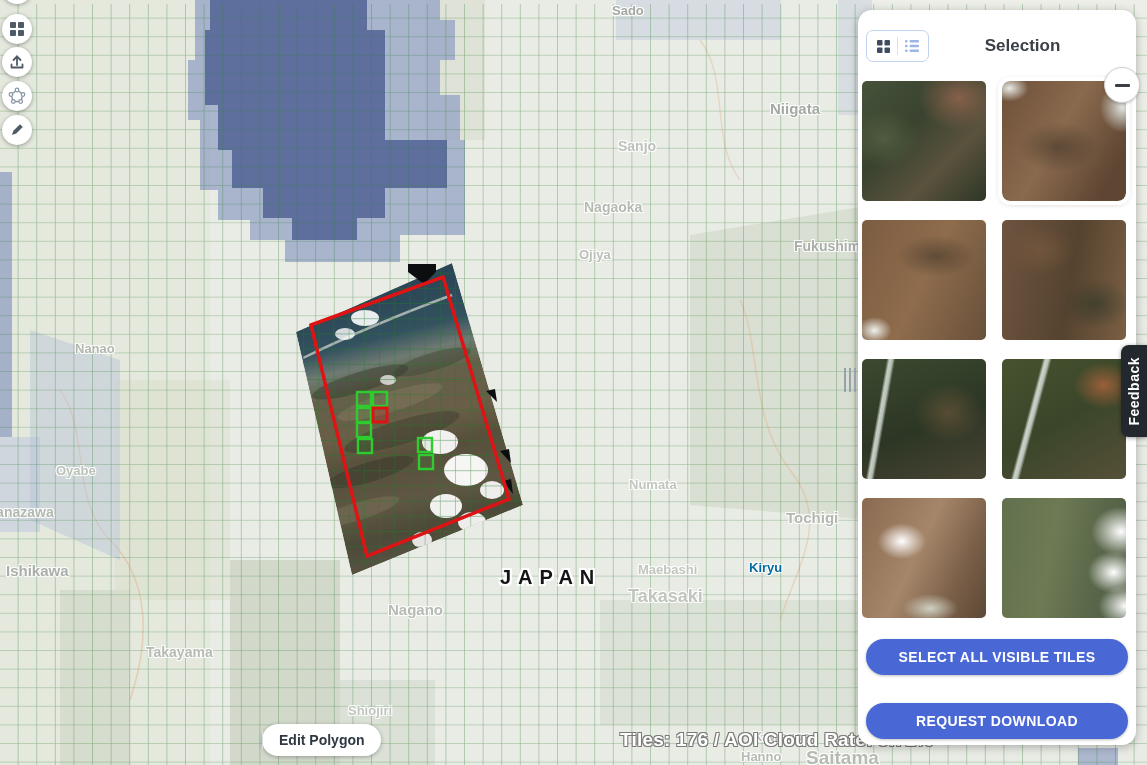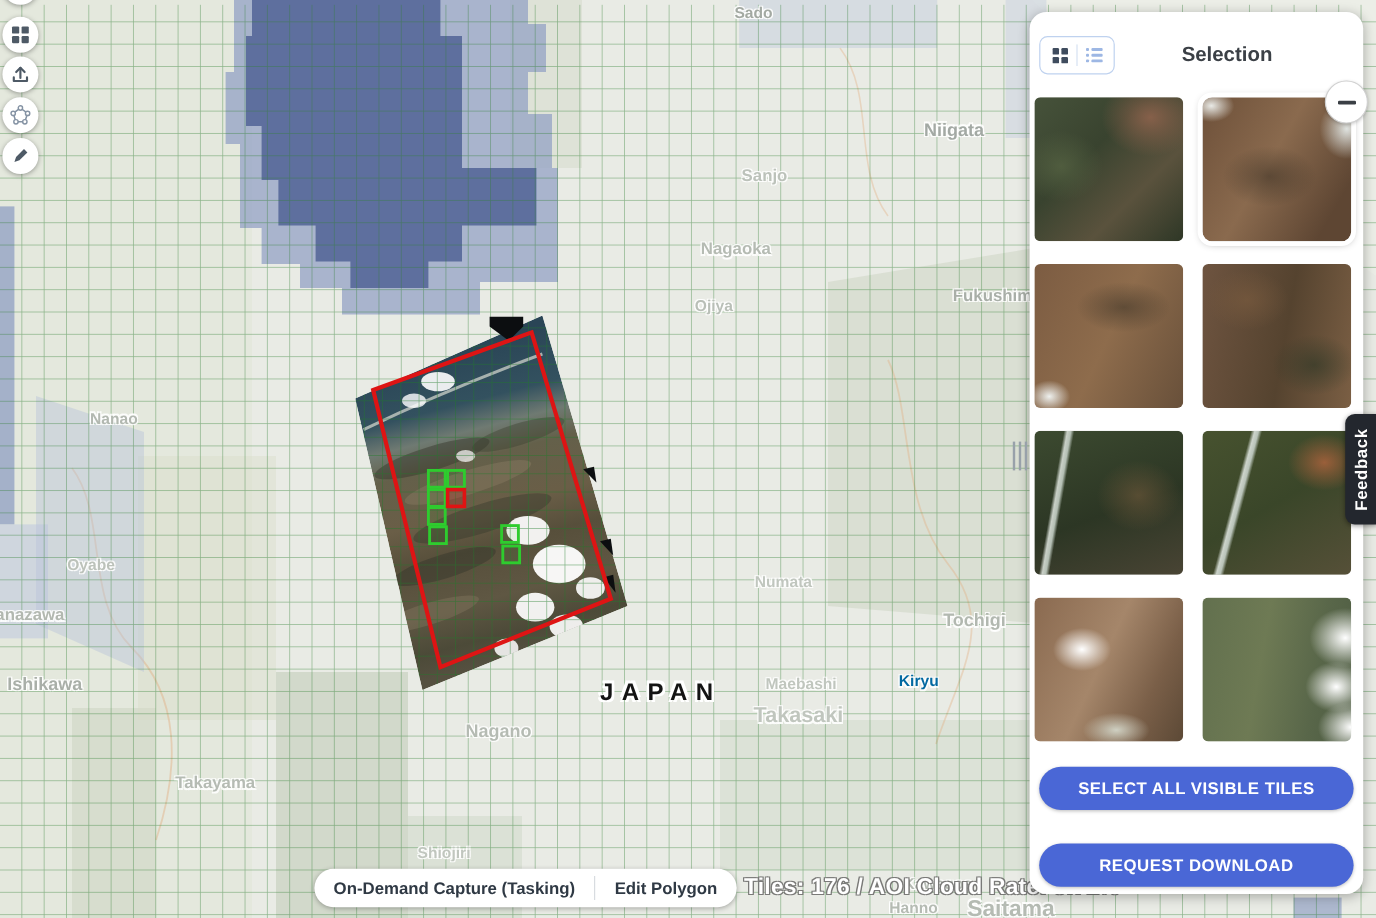--- a/index.html
+++ b/index.html
@@ -255,21 +255,20 @@
       <circle cx="3" cy="7.5" r="1.8" fill="#fff" stroke="#8593a4" stroke-width="1.2"></circle>
     </svg>
   </div>
   <div class="tool-btn" style="top:115px">
     <svg width="16" height="16" viewBox="0 0 16 16">
       <path d="M3 13 L4.4 8.8 L11 2.2 L13.8 5 L7.2 11.6 Z" fill="#4e5a66"></path>
     </svg>
   </div>
 
   <div id="bottom-pill">
-    <span class="pill-btn">On-Demand Capture (Tasking)</span>
     <span class="pill-div"></span>
     <span class="pill-btn">Edit Polygon</span>
   </div>
 
   <div id="panel">
     <div id="panel-header">
       <div id="view-toggle">
         <span class="toggle-btn">
           <svg width="13" height="13" viewBox="0 0 13 13">
             <rect x="0" y="0" width="5.5" height="5.5" rx="1" fill="#3f4c5e"></rect>

